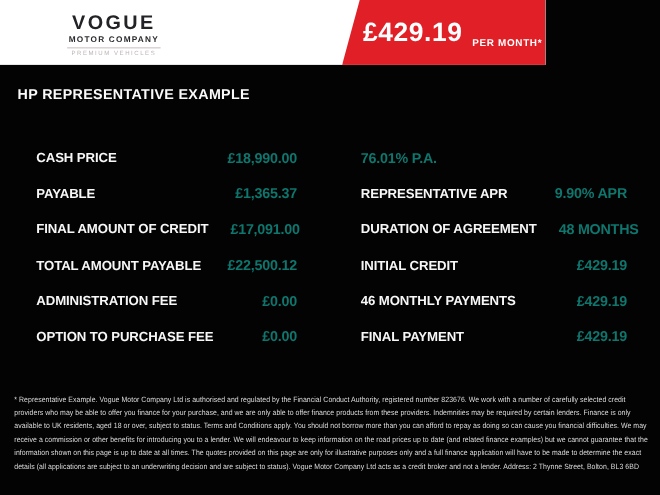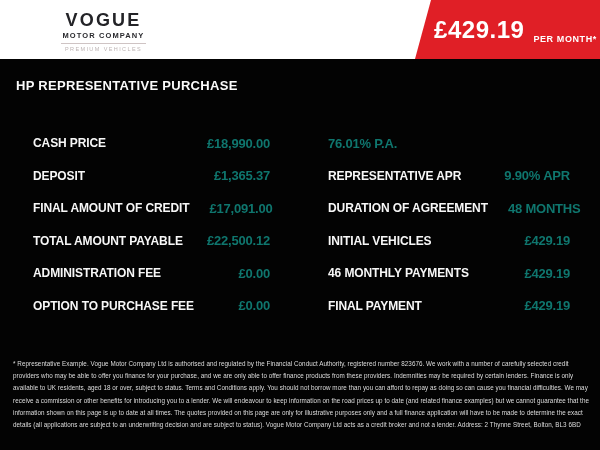--- a/index.html
+++ b/index.html
@@ -12,21 +12,21 @@
     height: 450px;
     background: #030303;
     overflow: hidden;
     margin: 0 auto;
   }
 
   
   .header {
     position: absolute;
     top: 0; left: 0;
-    width: 600px; height: 59px;
+    width: 496px; height: 59px;
     background: #ffffff;
   }
   .logo {
     position: absolute;
     left: 61px; top: 11px;
     width: 85px;
     text-align: center;
   }
   .logo-name {
     font-size: 18px;
@@ -150,29 +150,29 @@
       <div class="logo-subtitle">MOTOR COMPANY</div>
       <hr class="logo-divider">
       <div class="logo-tagline">PREMIUM VEHICLES</div>
     </div>
     <div class="price-banner">
       <span class="price-amount">£429.19</span>
       <span class="price-suffix">PER MONTH*</span>
     </div>
   </div>
 
-  <div class="section-title">HP REPRESENTATIVE PURCHASE</div>
+  <div class="section-title">HP REPRESENTATIVE EXAMPLE</div>
 
   <div class="finance-col left">
     <div class="finance-row">
       <span class="finance-label">CASH PRICE</span>
       <span class="finance-value">£18,990.00</span>
     </div>
     <div class="finance-row">
-      <span class="finance-label">DEPOSIT</span>
+      <span class="finance-label">PAYABLE</span>
       <span class="finance-value">£1,365.37</span>
     </div>
     <div class="finance-row">
       <span class="finance-label">FINAL AMOUNT OF CREDIT</span>
       <span class="finance-value">£17,091.00</span>
     </div>
     <div class="finance-row">
       <span class="finance-label">TOTAL AMOUNT PAYABLE</span>
       <span class="finance-value">£22,500.12</span>
     </div>
@@ -192,21 +192,21 @@
     </div>
     <div class="finance-row">
       <span class="finance-label">REPRESENTATIVE APR</span>
       <span class="finance-value">9.90% APR</span>
     </div>
     <div class="finance-row">
       <span class="finance-label">DURATION OF AGREEMENT</span>
       <span class="finance-value">48 MONTHS</span>
     </div>
     <div class="finance-row">
-      <span class="finance-label">INITIAL VEHICLES</span>
+      <span class="finance-label">INITIAL CREDIT</span>
       <span class="finance-value">£429.19</span>
     </div>
     <div class="finance-row">
       <span class="finance-label">46 MONTHLY PAYMENTS</span>
       <span class="finance-value">£429.19</span>
     </div>
     <div class="finance-row">
       <span class="finance-label">FINAL PAYMENT</span>
       <span class="finance-value">£429.19</span>
     </div>

